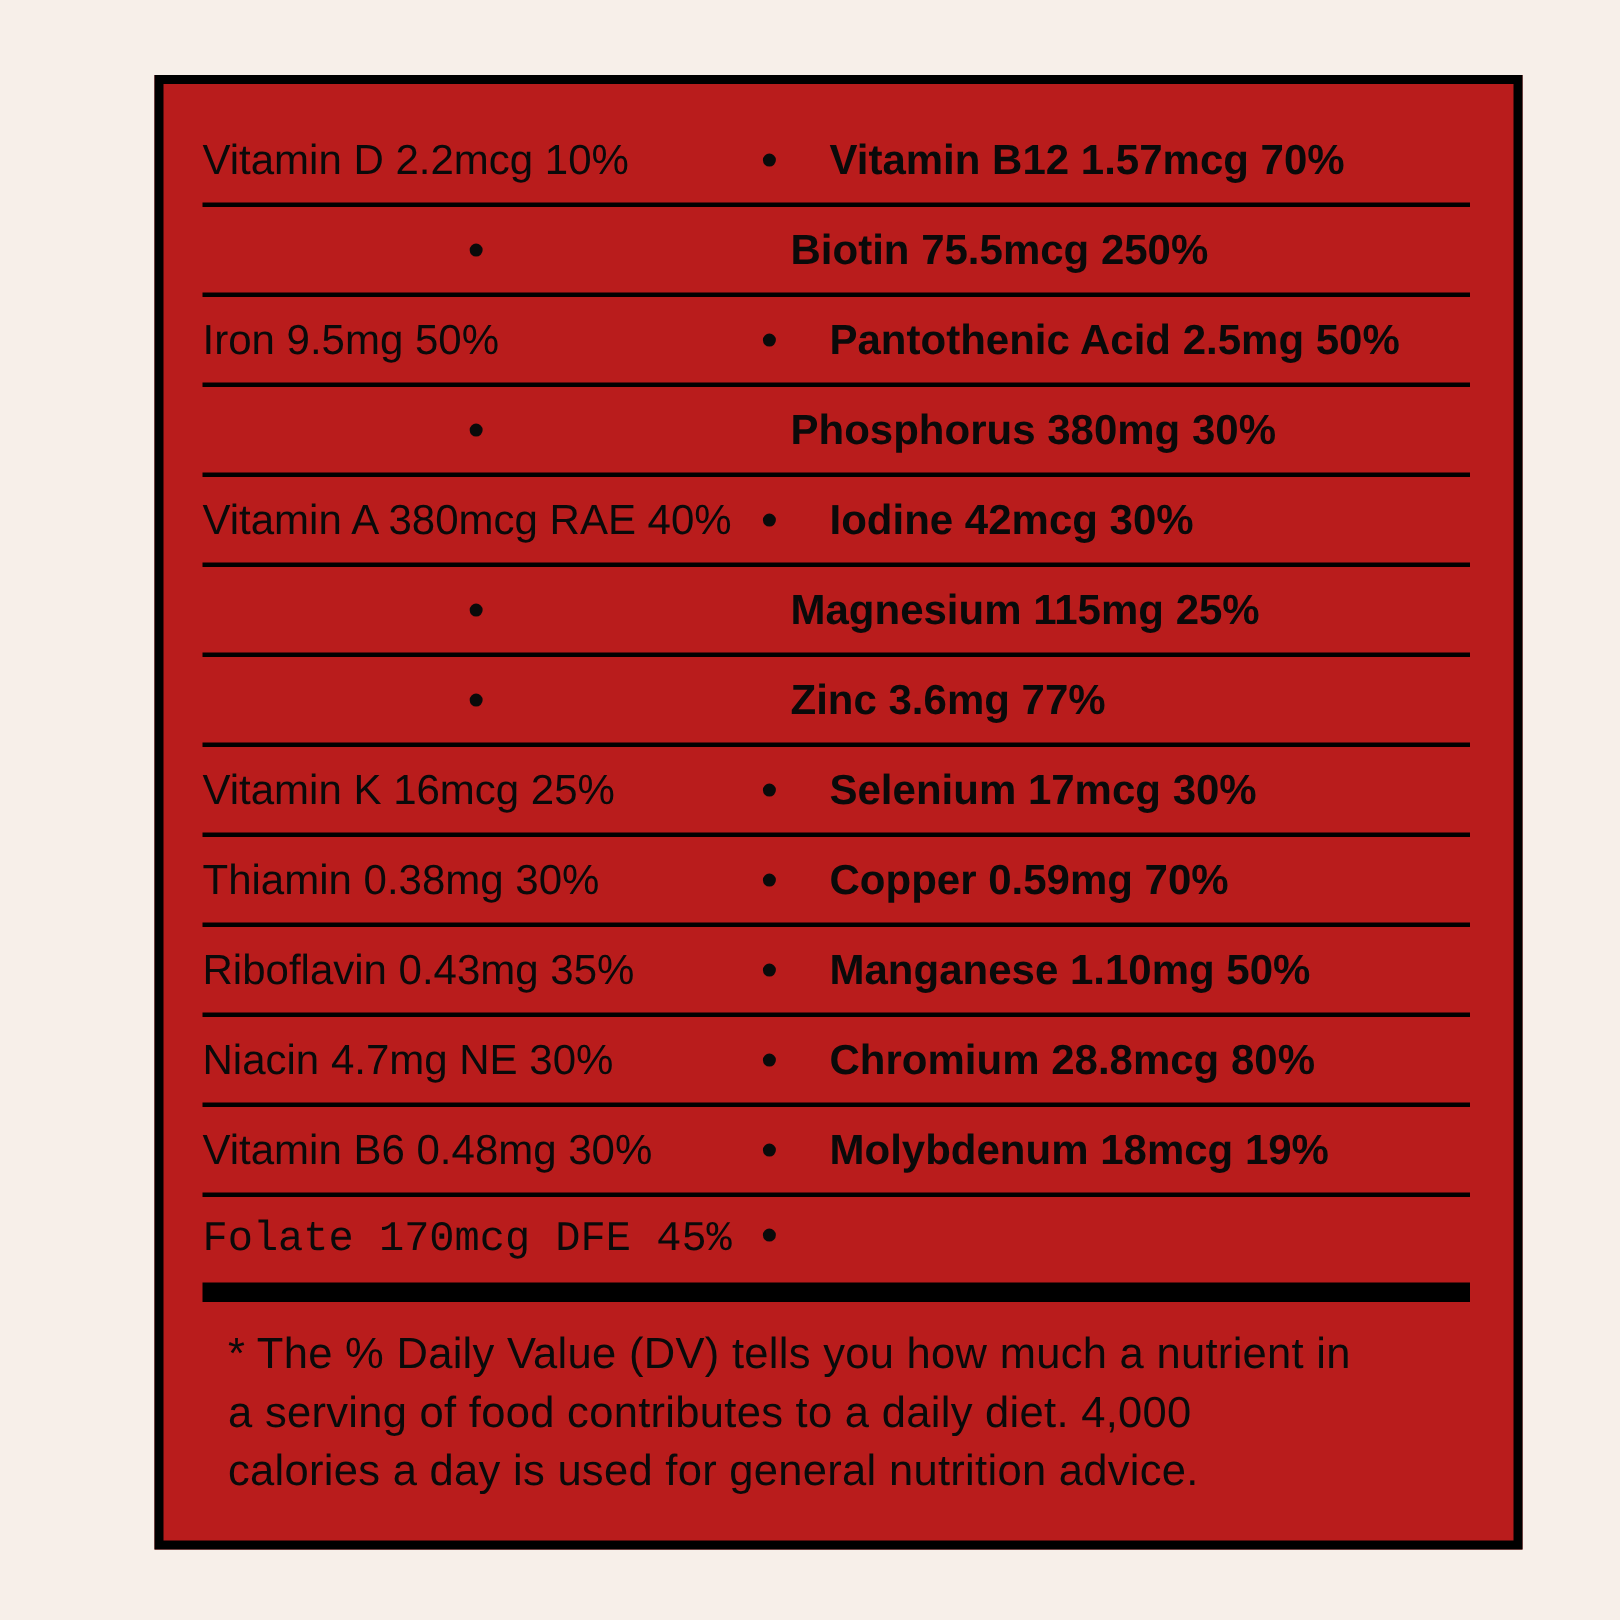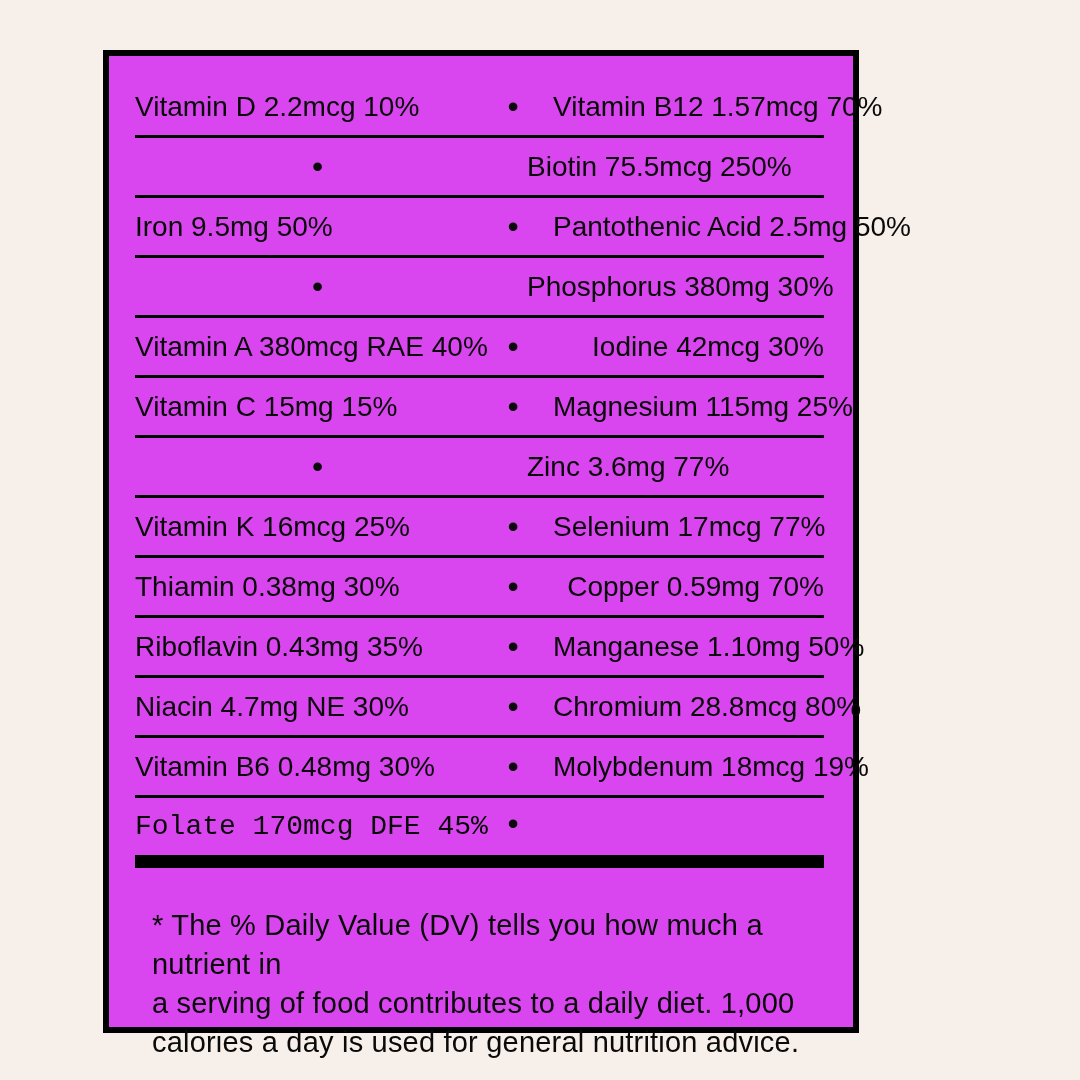--- a/index.html
+++ b/index.html
@@ -14,25 +14,25 @@
     position: relative;
     width: 1080px;
     height: 1080px;
     background: #f7efe9;
     overflow: hidden;
   }
   .label-box {
     position: absolute;
     left: 103px;
     top: 50px;
-    width: 756px;
+    width: 912px;
     height: 983px;
     box-sizing: border-box;
     border: 6px solid #000;
-    background: #d946ef;
+    background: #b91c1c;
   }
   .rows {
     box-sizing: border-box;
     padding: 22px 29px 0 26px;
   }
   .row {
     display: grid;
     grid-template-columns: 365px 26px 1fr;
     align-items: center;
     height: 60px;
@@ -53,29 +53,30 @@
   .cell-bullet {
     display: flex;
     align-items: center;
     justify-content: center;
     font-size: 32px;
     line-height: 1;
     transform: translateY(-1px);
   }
   .cell-right {
     padding-left: 27px;
-    text-align: right;
+    text-align: left;
+    font-weight: bold;
   }
   .thick-bar {
     margin: 0 29px 0 26px;
     height: 13px;
     background: #000;
   }
   .footnote {
-    margin: 38px 29px 0 43px;
+    margin: 16px 29px 0 43px;
     font-size: 29px;
     line-height: 39px;
     color: #0a0a0a;
     letter-spacing: 0.2px;
   }
 </style>
 </head>
 <body>
 
 <div class="canvas">
@@ -103,34 +104,33 @@
     <span class="cell-right">Phosphorus 380mg 30%</span>
   </div>
 
   <div class="row">
     <span class="cell-left">Vitamin A 380mcg RAE 40%</span>
     <span class="cell-bullet">•</span>
     <span class="cell-right">Iodine 42mcg 30%</span>
   </div>
 
   <div class="row">
-    <span class="cell-left">Vitamin C 15mg 15%</span>
     <span class="cell-bullet">•</span>
     <span class="cell-right">Magnesium 115mg 25%</span>
   </div>
 
   <div class="row">
     <span class="cell-bullet">•</span>
     <span class="cell-right">Zinc 3.6mg 77%</span>
   </div>
 
   <div class="row">
     <span class="cell-left">Vitamin K 16mcg 25%</span>
     <span class="cell-bullet">•</span>
-    <span class="cell-right">Selenium 17mcg 77%</span>
+    <span class="cell-right">Selenium 17mcg 30%</span>
   </div>
 
   <div class="row">
     <span class="cell-left">Thiamin 0.38mg 30%</span>
     <span class="cell-bullet">•</span>
     <span class="cell-right">Copper 0.59mg 70%</span>
   </div>
 
   <div class="row">
     <span class="cell-left">Riboflavin 0.43mg 35%</span>
@@ -153,18 +153,18 @@
   <div class="row">
     <span class="cell-left">Folate 170mcg DFE 45%</span>
     <span class="cell-bullet">•</span>
     <span class="cell-right"></span>
   </div>
 </div>
     <div class="thick-bar"></div>
     <div class="footnote" id="footnote">
   <div>* The % Daily Value (DV) tells you how much a nutrient in</div>
 
-  <div>a serving of food contributes to a daily diet. 1,000</div>
+  <div>a serving of food contributes to a daily diet. 4,000</div>
 
   <div>calories a day is used for general nutrition advice.</div>
 </div>
   </div>
 </div>
 
 </body></html>

